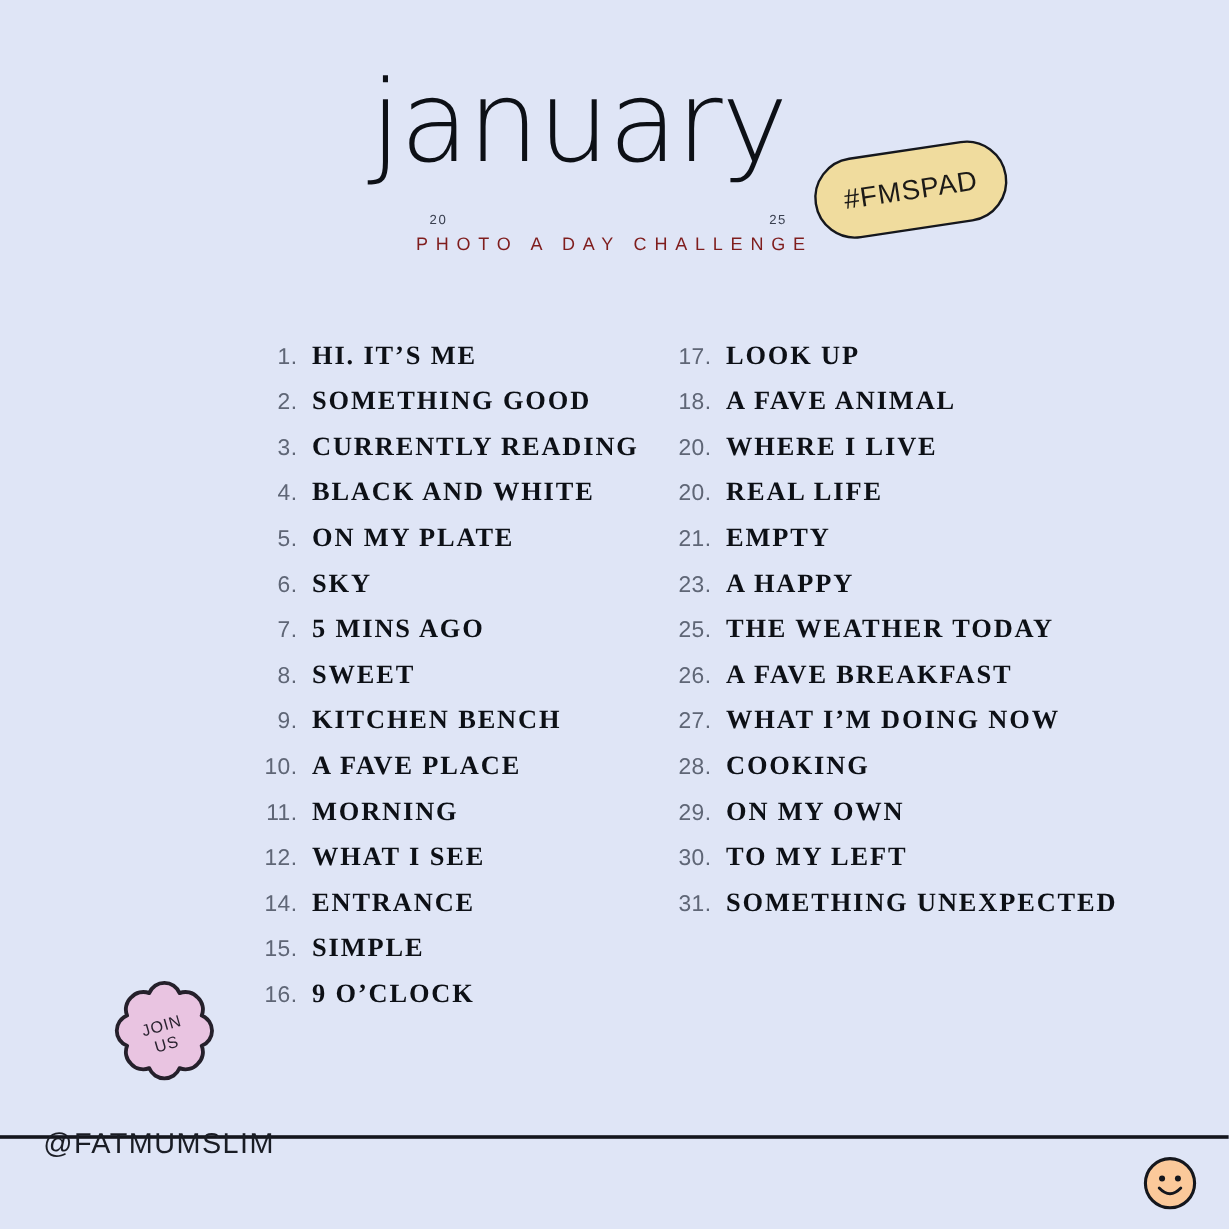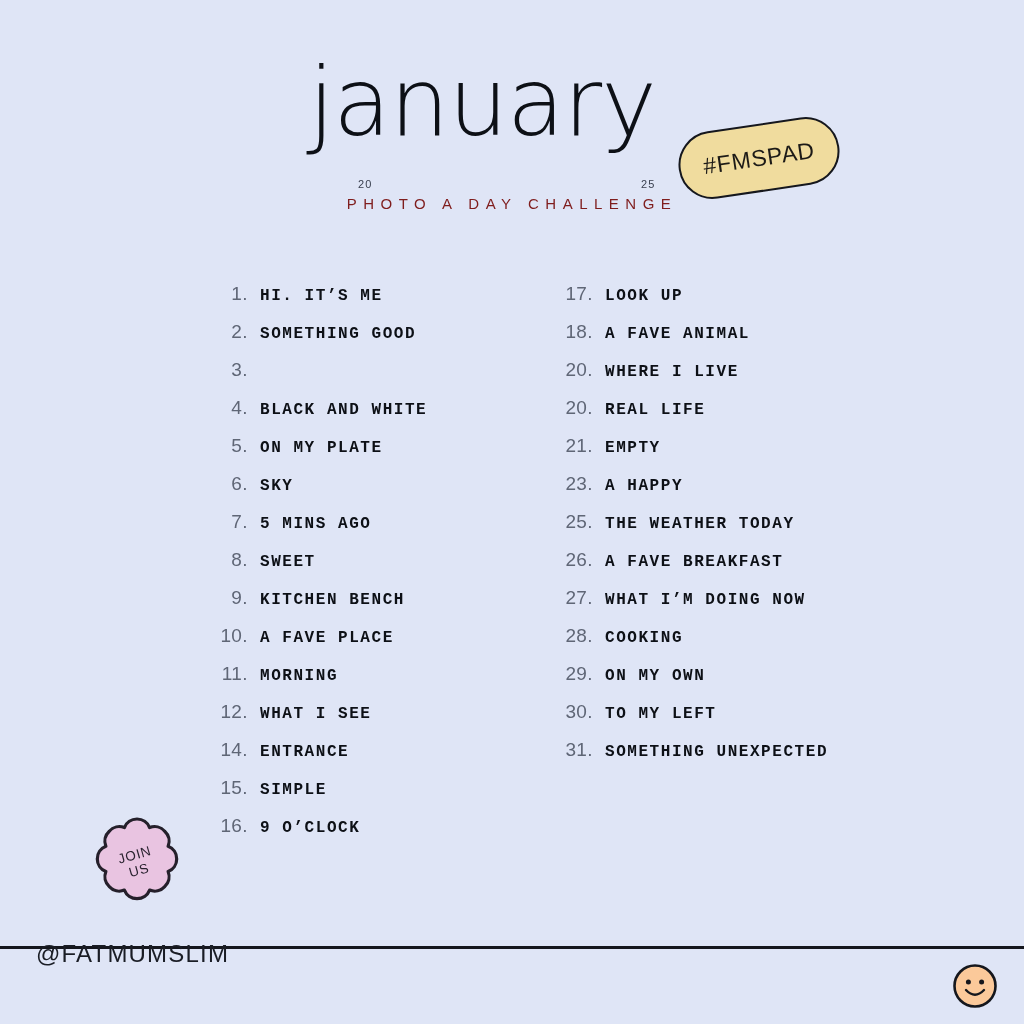--- a/index.html
+++ b/index.html
@@ -102,22 +102,22 @@
     text-align:right;
     font-family:"Liberation Sans", sans-serif;
     font-size:19px;
     font-weight:400;
     letter-spacing:0.4px;
     color:#5f6676;
   }
 
   .item-label {
     margin-left:12px;
-    font-family:Liberation Mono, monospace;
-    font-size:16px;
+    font-family:Liberation Serif, serif;
+    font-size:22px;
     font-weight:700;
     letter-spacing:1.55px;
     color:#0d1016;
     white-space:nowrap;
   }
 
   
   #join-us-badge {
     position:absolute;
     left:86px; top:812px;
@@ -195,20 +195,21 @@
     <div class="list-item">
       <span class="item-number">1.</span>
       <span class="item-label">HI. IT’S ME</span>
     </div>
     <div class="list-item">
       <span class="item-number">2.</span>
       <span class="item-label">SOMETHING GOOD</span>
     </div>
     <div class="list-item">
       <span class="item-number">3.</span>
+      <span class="item-label">CURRENTLY READING</span>
     </div>
     <div class="list-item">
       <span class="item-number">4.</span>
       <span class="item-label">BLACK AND WHITE</span>
     </div>
     <div class="list-item">
       <span class="item-number">5.</span>
       <span class="item-label">ON MY PLATE</span>
     </div>
     <div class="list-item">

